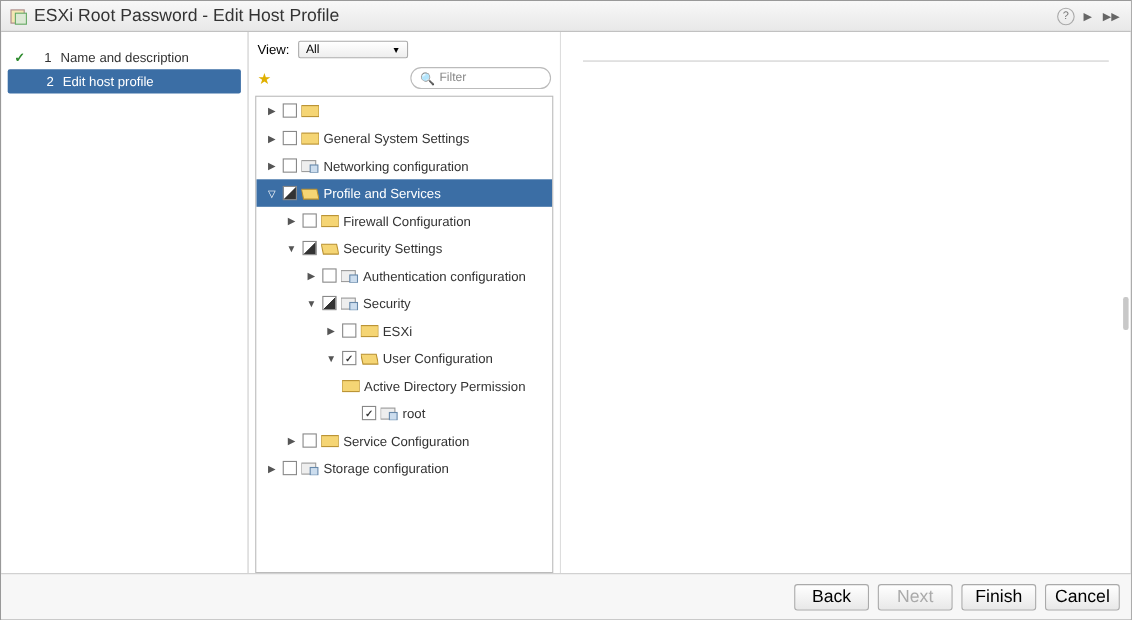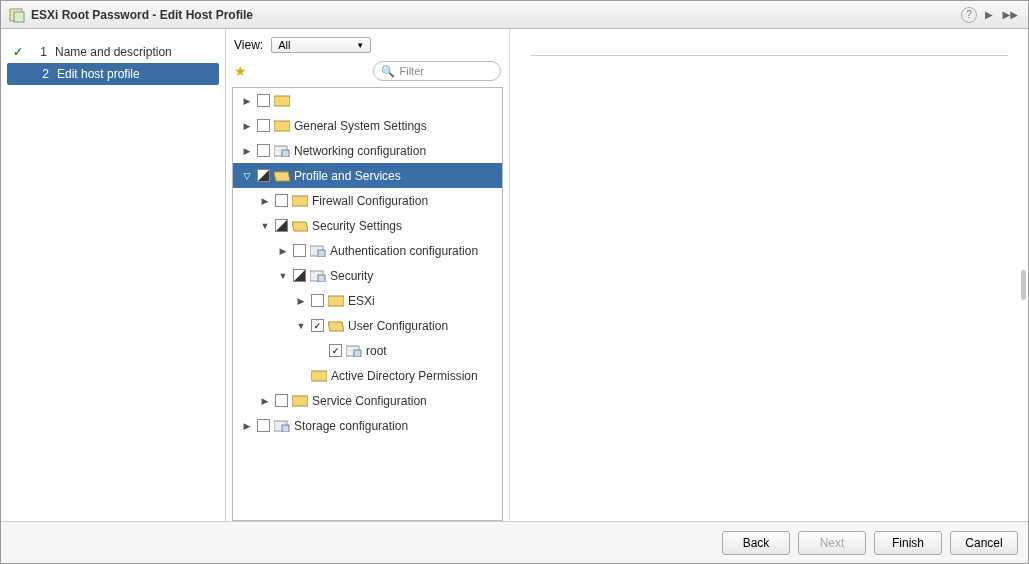--- a/index.html
+++ b/index.html
@@ -1,21 +1,21 @@
 <!DOCTYPE html>
 <html><head>
 <meta charset="utf-8">
 <style>
 * { box-sizing: border-box; margin: 0; padding: 0; font-family: Arial, Helvetica, sans-serif; }
 body { background: #f0f0f0; width: 1029px; height: 564px; overflow: hidden; position: relative; }
 .window { width: 1029px; height: 564px; background: #fff; border: 1px solid #999; display: flex; flex-direction: column; }
 .titlebar { height: 28px; background: linear-gradient(#f8f8f8,#e8e8e8); border-bottom: 1px solid #bbb; display: flex; align-items: center; padding: 0 8px; gap: 6px; }
 .titlebar .spacer { flex: 1; }
 .ico { width: 16px; height: 16px; display: inline-flex; align-items: center; justify-content: center; flex-shrink: 0; }
-.title-text { font-size: 12px; font-weight: bold; color: #333; }
+.title-text { font-size: 16px; font-weight: normal; color: #333; }
 .help-icon { width: 16px; height: 16px; border: 1px solid #aaa; border-radius: 50%; font-size: 10px; color: #777; display: flex; align-items: center; justify-content: center; cursor: pointer; }
 .chev { font-size: 10px; color: #666; cursor: pointer; padding: 0 2px; }
 .body { flex: 1; display: flex; overflow: hidden; }
 .leftcol { width: 224px; padding: 12px 0; }
 .step { display: flex; align-items: center; gap: 8px; padding: 4px 12px; font-size: 12px; color: #333; }
 .step.active { background: #3b6ea5; color: #fff; border-radius: 2px; margin: 0 6px; padding: 4px 8px; }
 .step.done .mark { color: #2e8b2e; font-weight: bold; }
 .step .num { width: 12px; text-align: right; }
 .mark { width: 14px; font-size: 12px; }
 .midcol { flex: 0 0 285px; border-left: 1px solid #ccc; border-right: 1px solid #ddd; display: flex; flex-direction: column; padding-top: 8px; }
@@ -30,21 +30,21 @@
 .toggle { width: 12px; font-size: 9px; color: #555; text-align: center; }
 .tree-row.selected .toggle { color: #fff; }
 .cb { width: 13px; height: 13px; border: 1px solid #888; background: #fff; display: flex; align-items: center; justify-content: center; font-size: 9px; color: #333; }
 .cb.checked::after { content: "✓"; font-weight: bold; }
 .cb.mixed { background: linear-gradient(135deg,#fff 48%, #333 52%); }
 .folder { width: 16px; height: 13px; }
 .pad { display: inline-block; }
 .rightcol { flex: 1; padding: 16px; }
 .divider { border-top: 1px solid #ccc; margin: 10px 4px; }
 .footer { height: 42px; border-top: 1px solid #ccc; display: flex; align-items: center; justify-content: flex-end; padding: 0 10px; gap: 8px; background: #f7f7f7; }
-.btn { min-width: 68px; height: 24px; border: 1px solid #aaa; background: linear-gradient(#fff,#e8e8e8); border-radius: 3px; font-size: 12px; cursor: pointer; }
+.btn { min-width: 68px; height: 24px; border: 1px solid #aaa; background: linear-gradient(#fff,#e8e8e8); border-radius: 3px; font-size: 16px; cursor: pointer; }
 .btn.disabled { color: #aaa; cursor: default; }
 .scroll-handle { position: absolute; right: 3px; top: 270px; width: 5px; height: 30px; background: #c8c8c8; border-radius: 2px; }
 </style>
 </head>
 <body>
 
 <div class="window">
   <div class="titlebar">
     <span class="ico">
       <svg width="16" height="16">
@@ -177,36 +177,36 @@
         <div class="tree-row">
           <span class="pad" style="width:54px"></span>
             <span class="toggle">▼</span>
           <span class="cb checked"></span>
           <svg class="folder">
               <polygon points="0,3 14,3 16,12 2,12" fill="#f5d574" stroke="#b89030"></polygon>
             </svg>
           <span>User Configuration</span>
         </div>
         <div class="tree-row">
+          <span class="pad" style="width:54px"></span>
+            <span class="toggle"></span>
+          <svg class="folder">
+              <rect x="0" y="2" width="16" height="10" fill="#f5d574" stroke="#b89030"></rect>
+            </svg>
+          <span>Active Directory Permission</span>
+        </div>
+        <div class="tree-row">
           <span class="pad" style="width:72px"></span>
             <span class="toggle"></span>
           <span class="cb checked"></span>
           <svg class="folder">
               <rect x="0" y="2" width="13" height="10" fill="#eee" stroke="#999"></rect>
               <rect x="8" y="6" width="7" height="7" fill="#cde" stroke="#68a"></rect>
             </svg>
           <span>root</span>
-        </div>
-        <div class="tree-row">
-          <span class="pad" style="width:54px"></span>
-            <span class="toggle"></span>
-          <svg class="folder">
-              <rect x="0" y="2" width="16" height="10" fill="#f5d574" stroke="#b89030"></rect>
-            </svg>
-          <span>Active Directory Permission</span>
         </div>
         <div class="tree-row">
           <span class="pad" style="width:18px"></span>
             <span class="toggle">▶</span>
           <span class="cb"></span>
           <svg class="folder">
               <rect x="0" y="2" width="16" height="10" fill="#f5d574" stroke="#b89030"></rect>
             </svg>
           <span>Service Configuration</span>
         </div>

